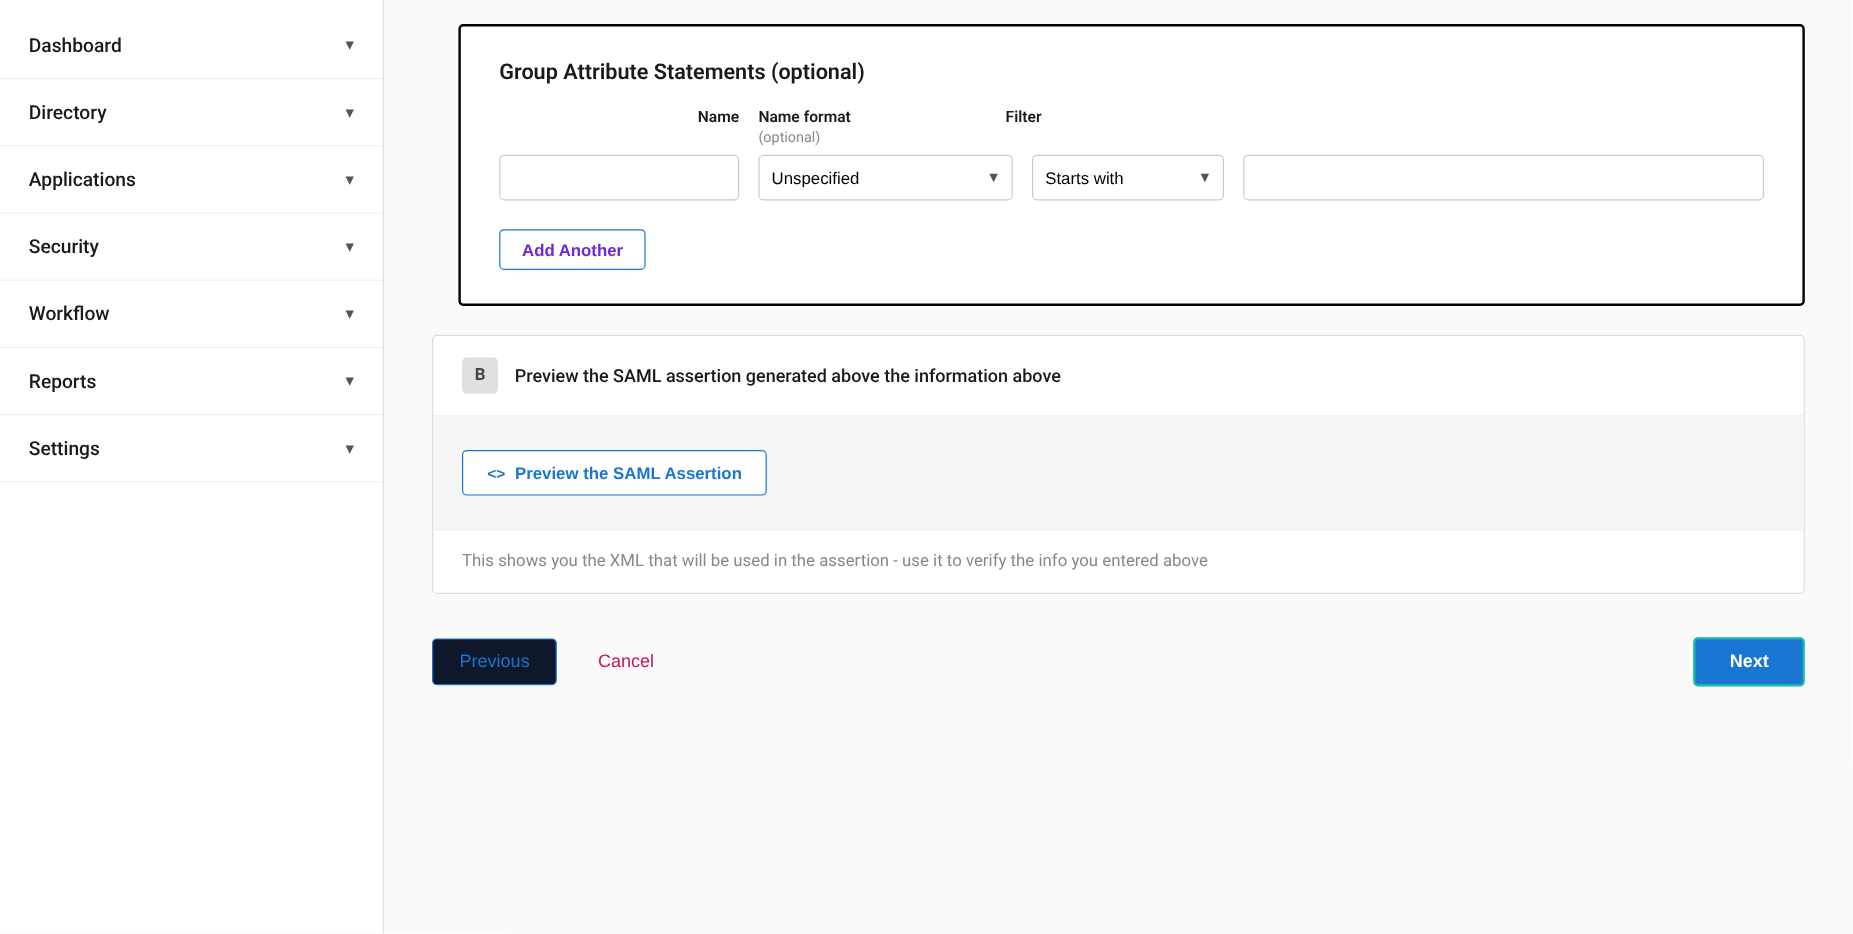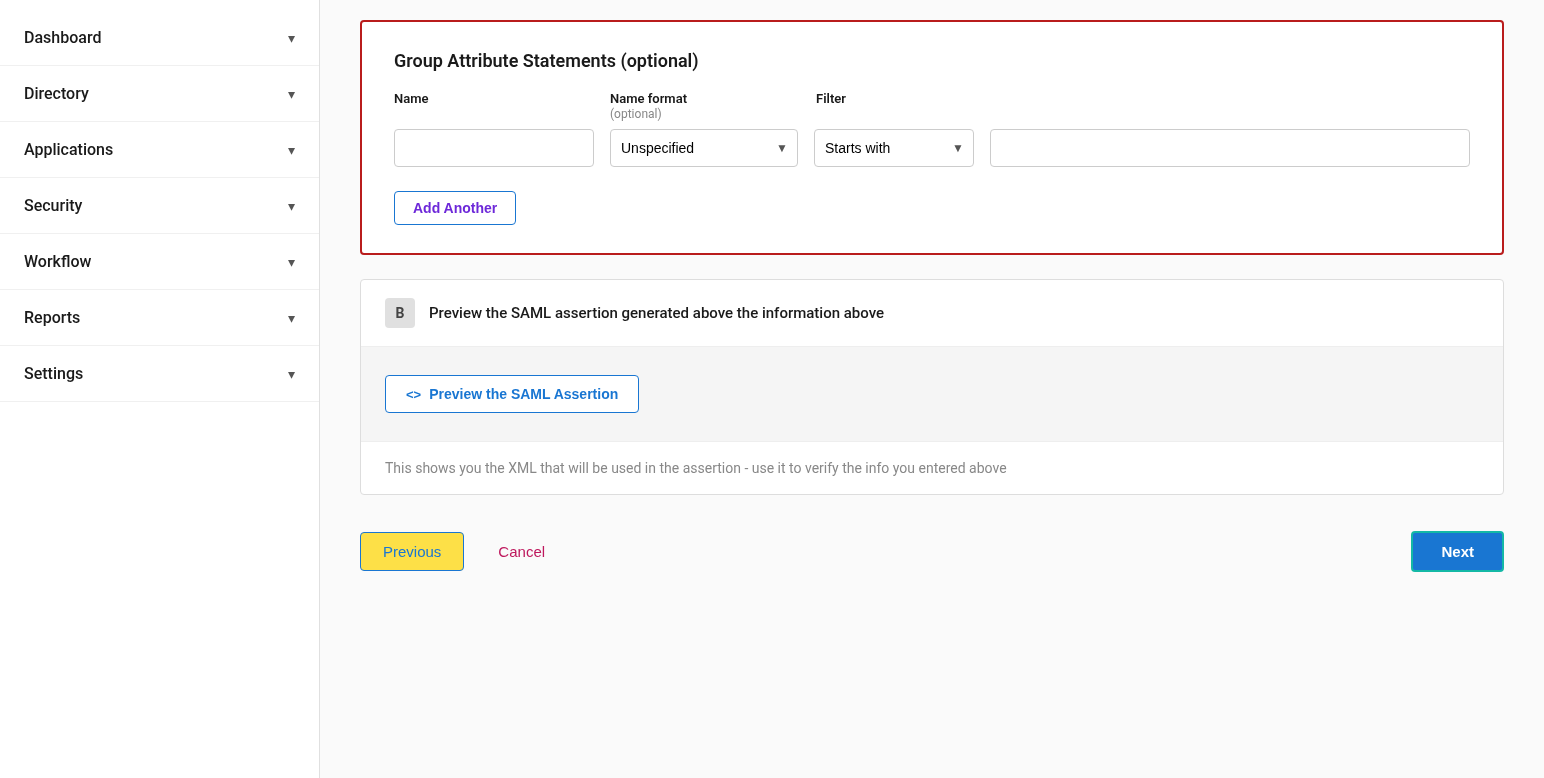--- a/index.html
+++ b/index.html
@@ -39,44 +39,45 @@
     .main-content {
       flex: 1;
       overflow-y: auto;
       padding: 20px 40px;
       background: #fafafa;
     }
 
     
     .section-card {
       background: #fff;
-      border: 2px solid #b91c1c;
+      border: 2px solid #000000;
       border-radius: 4px;
       padding: 28px 32px;
       margin-bottom: 24px;
+      margin-left: 22px;
     }
 
     .section-title {
       font-size: 18px;
       font-weight: 600;
       color: #1a1a1a;
       margin-bottom: 20px;
     }
 
     .form-table {
       width: 100%;
     }
 
     .form-table-header {
       display: flex;
       gap: 16px;
       margin-bottom: 6px;
     }
 
-    .col-name { width: 200px; }
+    .col-name { width: 200px; text-align: right; }
     .col-name-format { width: 190px; }
     .col-filter { flex: 1; }
 
     .col-header {
       font-size: 13px;
       font-weight: 600;
       color: #1a1a1a;
     }
 
     .col-subheader {
@@ -101,21 +102,21 @@
       outline: none;
       background: #fff;
     }
 
     .input-name {
       width: 200px;
     }
 
     .select-wrapper {
       position: relative;
-      width: 188px;
+      width: 212px;
     }
 
     .form-select {
       width: 100%;
       height: 38px;
       border: 1px solid #ccc;
       border-radius: 4px;
       padding: 0 32px 0 10px;
       font-size: 14px;
       appearance: none;
@@ -238,21 +239,21 @@
 
     .footer-left {
       display: flex;
       gap: 12px;
     }
 
     .btn-previous {
       padding: 10px 22px;
       border: 1px solid #1976d2;
       border-radius: 4px;
-      background: #fde047;
+      background: #0f172a;
       color: #1976d2;
       font-size: 15px;
       font-weight: 500;
       cursor: pointer;
     }
 
     .btn-cancel {
       padding: 10px 22px;
       border: none;
       border-radius: 4px;

